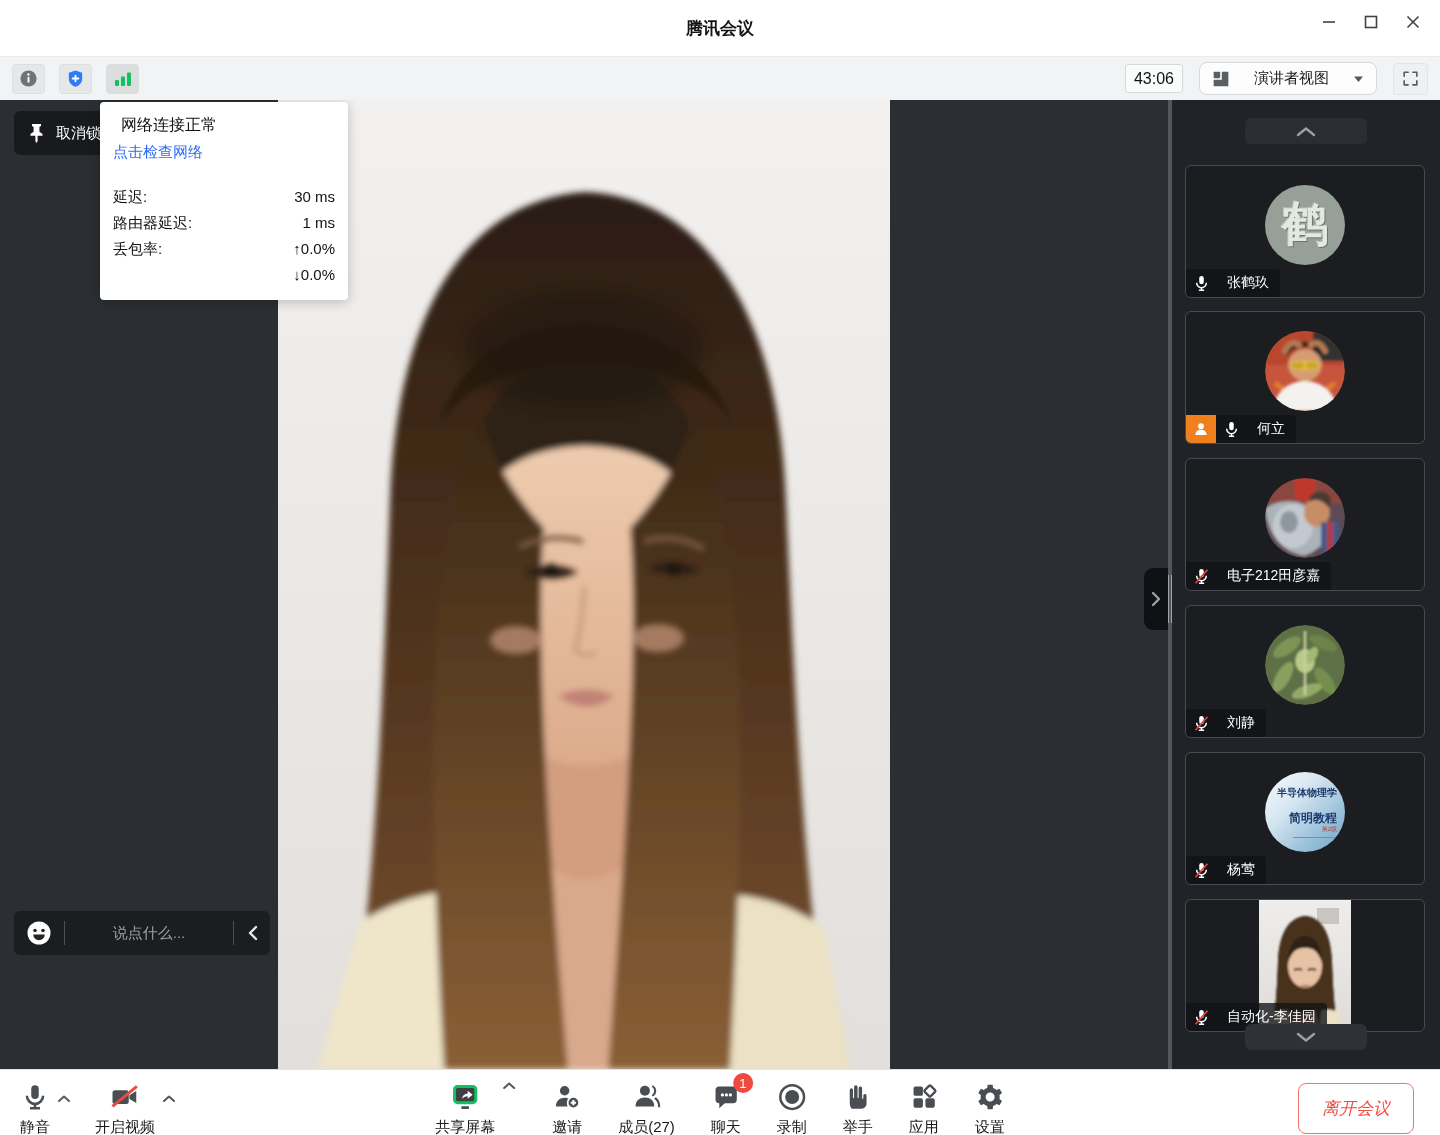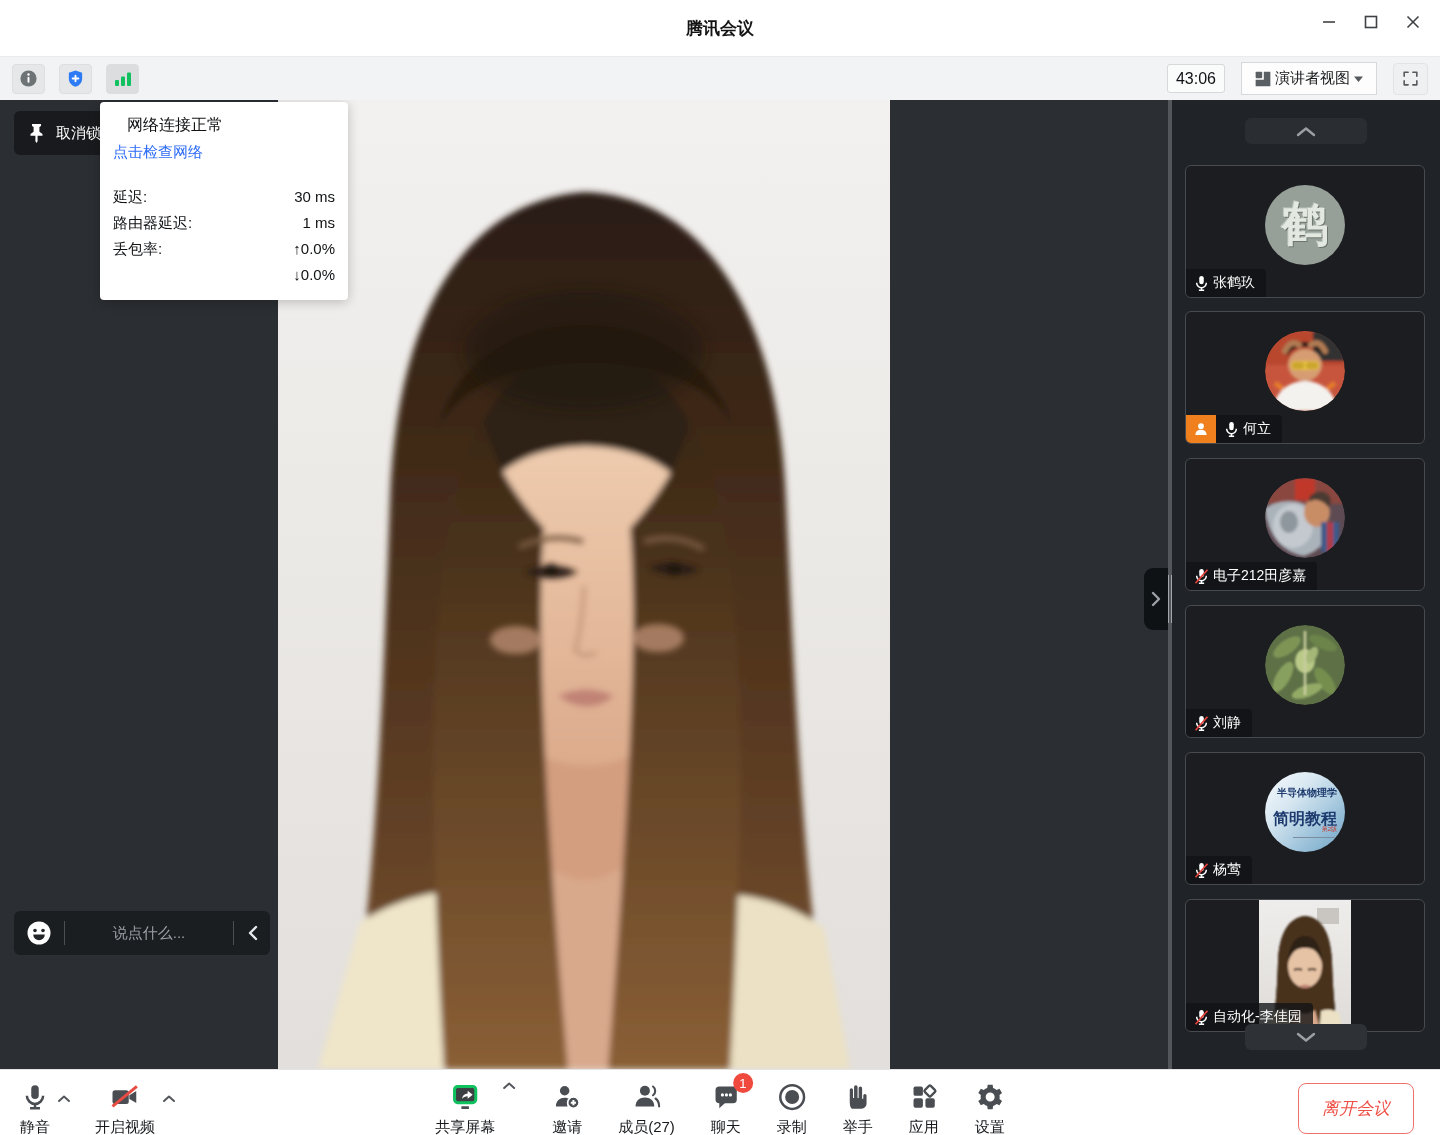--- a/index.html
+++ b/index.html
@@ -12,61 +12,61 @@
   .titlebar{height:56px;background:#fff;position:relative;display:flex;align-items:center;justify-content:center;font-weight:bold;}
   .app-title{font-size:17px;color:#141414;}
   .win-controls{position:absolute;right:6px;top:0;height:44px;display:flex;align-items:center;}
   .win-btn{width:42px;height:34px;display:flex;align-items:center;justify-content:center;}
   
   .topbar{height:44px;background:#f1f3f4;border-top:1px solid #ebebeb;display:flex;align-items:center;padding:0 12px;box-sizing:border-box;}
   .tool-ico-btn{width:33px;height:30px;border-radius:4px;background:#e5e7e8;border:1px solid #dcdee0;display:flex;align-items:center;justify-content:center;margin-right:14px;box-sizing:border-box;}
   .tool-ico-btn.active{background:#dbddde;}
   .topbar-right{margin-left:auto;display:flex;align-items:center;gap:16px;}
   .timer-box{min-width:58px;height:29px;background:#fafbfb;border:1px solid #d6d8d9;border-radius:3px;display:flex;align-items:center;justify-content:center;font-size:16px;color:#101214;padding:0 6px;box-sizing:border-box;}
-  .view-btn{height:31px;background:#fdfdfd;border:1px solid #d6d8d9;border-radius:0;display:flex;align-items:center;gap:3px;padding:0 12px;font-size:15px;color:#17181a;}
+  .view-btn{height:31px;background:#fdfdfd;border:1px solid #d6d8d9;border-radius:8px;display:flex;align-items:center;gap:24px;padding:0 12px;font-size:15px;color:#17181a;}
   .fullscreen-btn{width:35px;height:32px;border-radius:4px;background:#eef0f1;border:1px solid #e1e3e4;display:flex;align-items:center;justify-content:center;box-sizing:border-box;}
   
   .main{display:flex;height:969px;}
   .stage{flex:1;position:relative;background:#2b2e32;overflow:hidden;}
   .video-wrap{position:absolute;left:50%;transform:translateX(-50%);top:0;width:612px;height:969px;}
   
   .pin-btn{position:absolute;left:14px;top:11px;height:44px;background:rgba(23,25,28,.93);border-radius:6px;display:flex;align-items:center;gap:11px;padding:0 18px 0 14px;color:#fff;font-size:15px;z-index:5;white-space:nowrap;}
   
   .net-tooltip{position:absolute;left:100px;top:2px;width:248px;background:#fff;border-radius:4px;box-shadow:0 2px 12px rgba(0,0,0,.22);padding:10px 13px 12px;z-index:9;box-sizing:border-box;}
-  .tt-title{font-size:16px;color:#101214;margin:3px 14px 7px;}
+  .tt-title{font-size:16px;color:#101214;margin:3px 8px 7px;}
   .tt-link{font-size:15px;color:#2d6cf6;margin-bottom:22px;cursor:pointer;}
   .tt-row{display:flex;justify-content:space-between;font-size:15px;color:#101214;line-height:26px;}
   
   .chat-pill{position:absolute;left:14px;bottom:114px;height:44px;width:256px;background:rgba(26,29,32,.92);border-radius:6px;display:flex;align-items:center;padding:0 10px 0 12px;box-sizing:border-box;z-index:4;}
   .pill-div{width:1px;height:24px;background:#4a4f54;margin:0 12px;}
   .pill-placeholder{flex:1;font-size:15px;color:#9aa0a6;text-align:center;white-space:nowrap;}
   
   .collapse-tab{position:absolute;right:0;top:468px;width:24px;height:62px;background:rgba(10,12,14,.82);border-radius:9px 0 0 9px;display:flex;align-items:center;justify-content:center;z-index:4;}
   
   .sidebar{width:272px;background:#202327;position:relative;box-sizing:border-box;border-left:4px solid #53575b;}
   .grip{position:absolute;left:-4px;top:475px;width:4px;height:48px;display:flex;justify-content:center;gap:2px;z-index:6;}
   .grip span{width:1px;height:100%;background:#a2a7ab;}
   .scroll-btn{position:absolute;left:50%;transform:translateX(-50%);width:122px;height:26px;border-radius:6px;background:#2a2d31;display:flex;align-items:center;justify-content:center;z-index:7;}
   .scroll-btn.up{top:18px;}
   .scroll-btn.down{top:924px;background:#2e3135;}
   .tile{position:absolute;left:13px;width:240px;height:133px;background:#1b1d20;border:1px solid #474a4e;border-radius:6px;overflow:hidden;box-sizing:border-box;}
   .avatar{position:absolute;left:50%;top:19px;transform:translateX(-50%);width:80px;height:80px;border-radius:50%;overflow:hidden;}
-  .name-tag{position:absolute;left:0;bottom:0;display:flex;align-items:center;gap:4px;background:rgba(16,18,20,.78);padding:5px 11px 5px 8px;border-radius:0 4px 0 0;color:#fff;font-size:14px;white-space:nowrap;z-index:3;}
+  .name-tag{position:absolute;left:0;bottom:0;display:flex;align-items:center;gap:18px;background:rgba(16,18,20,.78);padding:5px 11px 5px 8px;border-radius:0 4px 0 0;color:#fff;font-size:14px;white-space:nowrap;z-index:3;}
   .mic-slash{display:none;}
   .muted .mic-slash{display:block;}
   .host-badge{display:none;position:absolute;left:0;bottom:0;width:30px;height:28px;background:#f07f1d;align-items:center;justify-content:center;z-index:3;}
   .badged .host-badge{display:flex;}
   .badged .name-tag{left:30px;}
   
   .av-stone{background:#97a098;display:flex;align-items:center;justify-content:center;}
   .stone-char{font-size:46px;color:#e3e8e0;text-shadow:1px 1px 0 #6c756d,-1px -1px 0 #b9c2ba;font-weight:bold;}
   
   .av-book{background:linear-gradient(135deg,#f7fafc 0%,#d7e7f1 35%,#9cc2da 70%,#6fa3c6 100%);display:flex;flex-direction:column;align-items:flex-end;justify-content:center;padding:6px 8px;box-sizing:border-box;}
   .bk1{font-size:10px;font-weight:bold;color:#1d3a6e;line-height:13px;white-space:nowrap;}
-  .bk2{font-size:16px;font-weight:bold;color:#1d3a6e;line-height:13px;margin-top:13px;}
+  .bk2{font-size:12px;font-weight:bold;color:#1d3a6e;line-height:13px;margin-top:13px;}
   .bk3{font-size:6px;color:#c23a2f;line-height:9px;}
   .bk4{width:44px;border-top:1px solid #7d8da0;margin-top:3px;}
   
   .mini-video{position:absolute;left:50%;top:0;transform:translateX(-50%);width:92px;height:133px;}
   
   .bottombar{height:78px;background:#fff;border-top:1px solid #e4e4e4;position:relative;}
   .bb-item{display:flex;flex-direction:column;align-items:center;justify-content:center;gap:5px;color:#17191c;font-size:15px;cursor:pointer;}
   .bb-icon{height:32px;display:flex;align-items:center;justify-content:center;position:relative;}
   .bb-left{position:absolute;left:20px;top:0;height:78px;display:flex;align-items:center;}
   .bb-chev{margin:0 0 22px 7px;cursor:pointer;}

